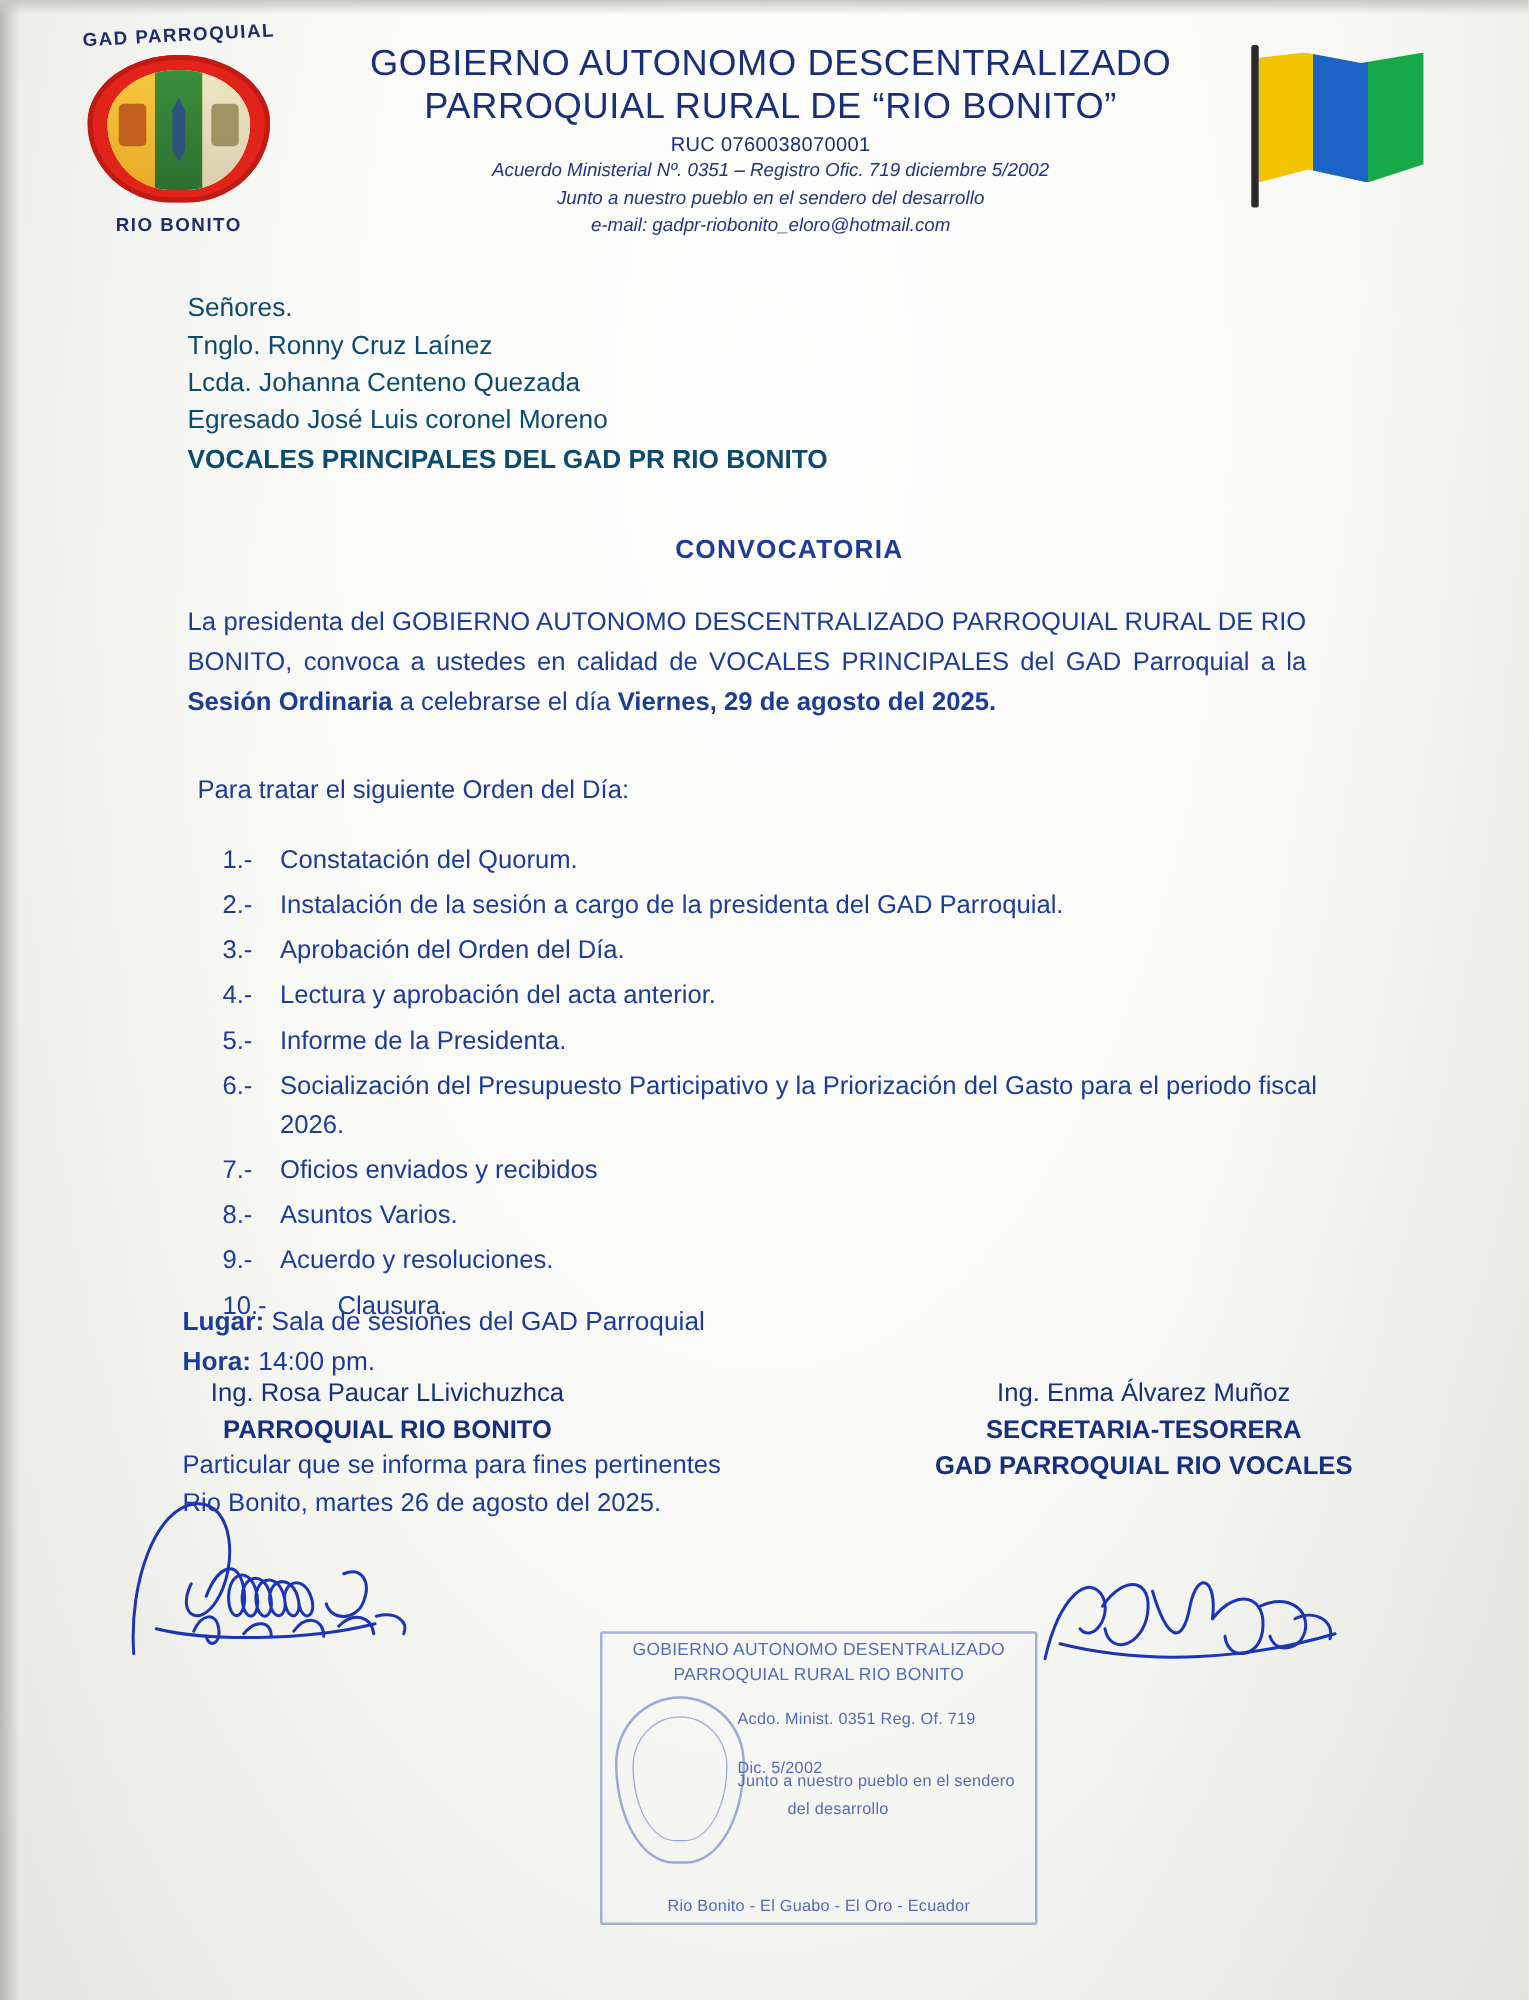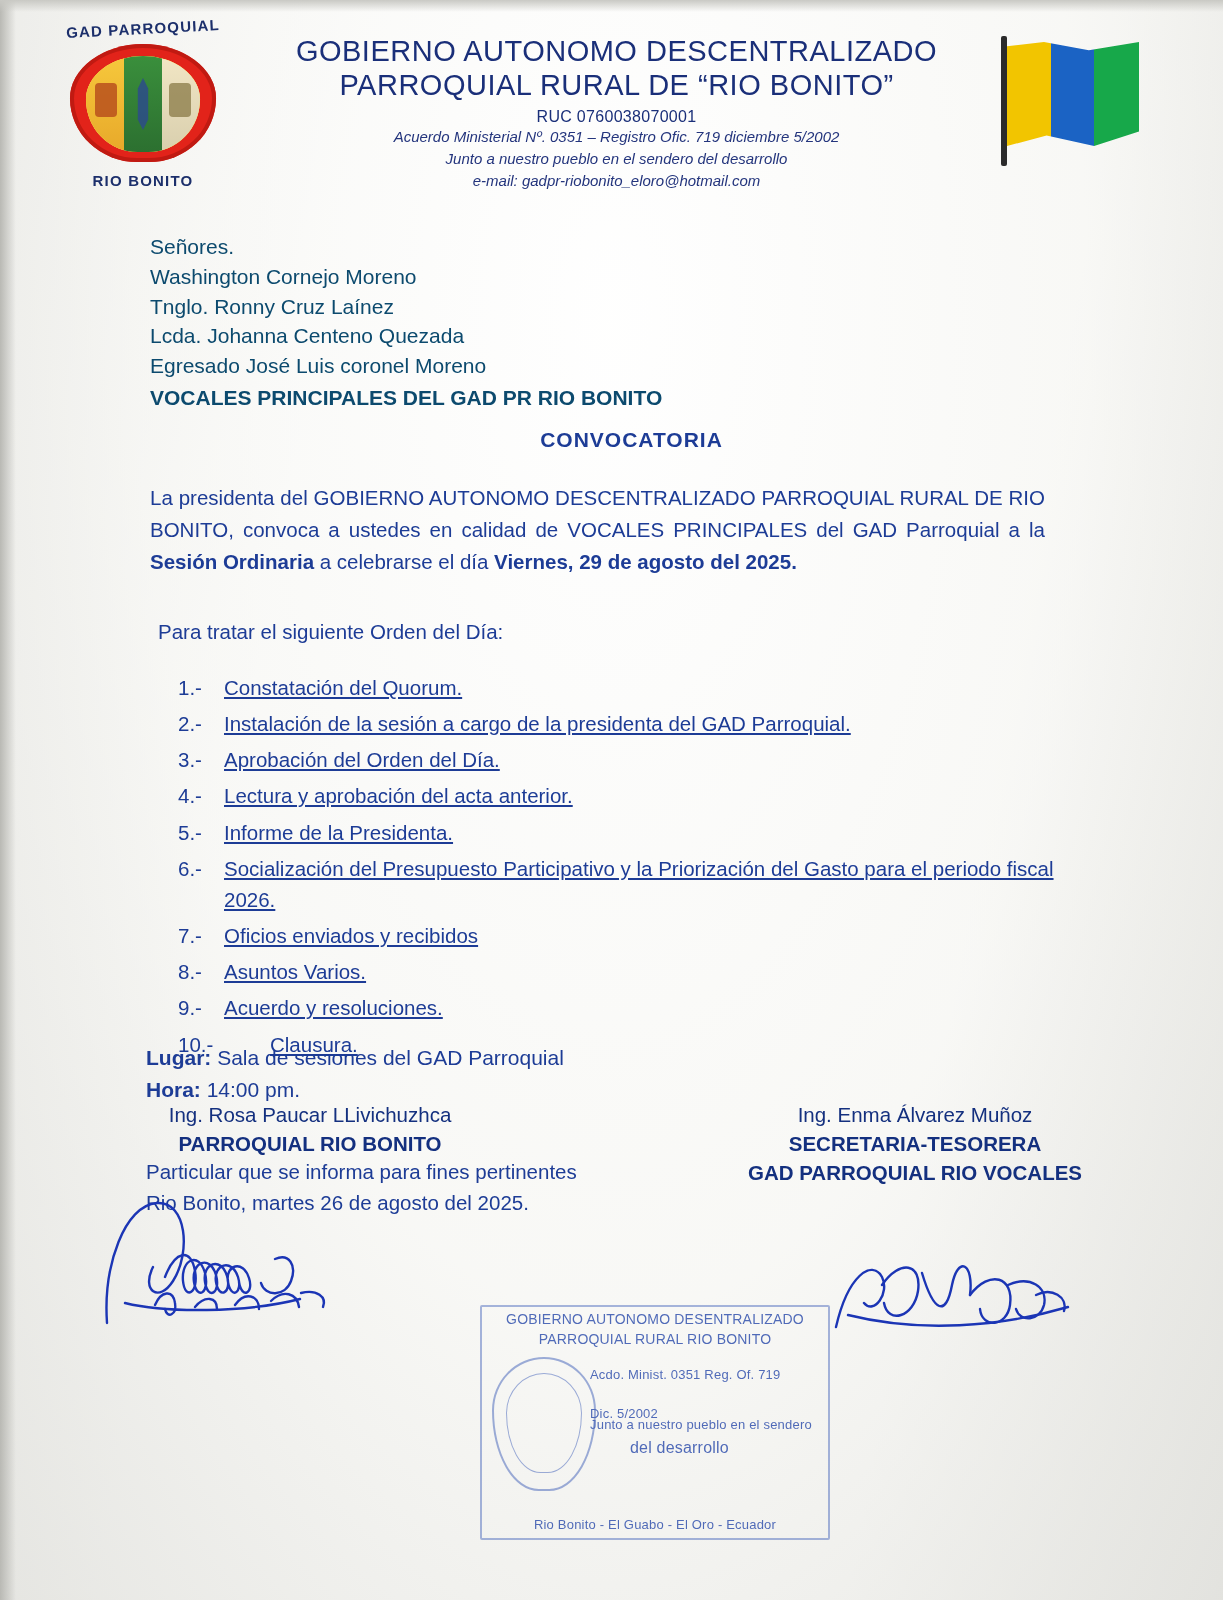--- a/index.html
+++ b/index.html
@@ -226,21 +226,21 @@
   .agenda .item {
     display: flex;
     margin-bottom: 5px;
   }
   .agenda .num {
     min-width: 46px;
     text-align: left;
     white-space: nowrap;
   }
   .agenda .num.wide { min-width: 92px; }
-  .agenda .txt { flex: 1; text-decoration: underline; }
+  .agenda .txt { flex: 1; }
 
   .details {
     position: absolute;
     left: 146px;
     top: 810px;
     font-size: 21px;
     line-height: 1.5;
     color: #1d3c96;
   }
   .details b { font-weight: bold; }
@@ -321,21 +321,21 @@
     right: 8px;
     text-align: center;
     font-size: 13.5px;
     letter-spacing: .2px;
   }
   .stamp .l1 { top: 6px; font-size: 14px; }
   .stamp .l2 { top: 26px; font-size: 14px; }
   .stamp .l3 { top: 62px; left: 110px; right: 8px; text-align: left; font-size: 13px;}
   .stamp .l4 { top: 82px; left: 110px; right: 8px; text-align: left; font-size: 13px; margin-top: 19px;}
   .stamp .l5 { top: 112px; left: 110px; right: 8px; text-align: left; font-size: 13px;}
-  .stamp .l6 { top: 134px; left: 150px; right: 8px; text-align: left; font-size: 16px;}
+  .stamp .l6 { top: 134px; left: 150px; right: 8px; text-align: left; font-size: 13px;}
   .stamp .l7 { bottom: 8px; font-size: 13px; }
   .stamp .seal {
     position: absolute;
     left: 12px;
     top: 52px;
     width: 100px;
     height: 130px;
     border: 2px solid #3355b5;
     border-radius: 50% 50% 45% 45% / 40% 40% 60% 60%;
     opacity: .6;
@@ -384,21 +384,20 @@
     <div class="flag">
       <div class="pole"></div>
       <div class="cloth"></div>
     </div>
   </div>
 
   <div class="content">
 
     <div class="addressee">
       <div>Señores.</div>
-      <div>Washington Cornejo Moreno</div>
       <div>Tnglo. Ronny Cruz Laínez</div>
       <div>Lcda. Johanna Centeno Quezada</div>
       <div>Egresado José Luis coronel Moreno</div>
       <div class="bold">VOCALES PRINCIPALES DEL GAD PR RIO BONITO</div>
     </div>
 
     <div class="conv-title">CONVOCATORIA</div>
 
     <div class="para-main">
       <span>La presidenta del GOBIERNO AUTONOMO DESCENTRALIZADO PARROQUIAL RURAL DE RIO BONITO, convoca a ustedes en calidad de VOCALES PRINCIPALES del GAD Parroquial a la </span><b>Sesión Ordinaria</b><span> a celebrarse el día </span><b>Viernes, 29 de agosto del 2025.</b>

